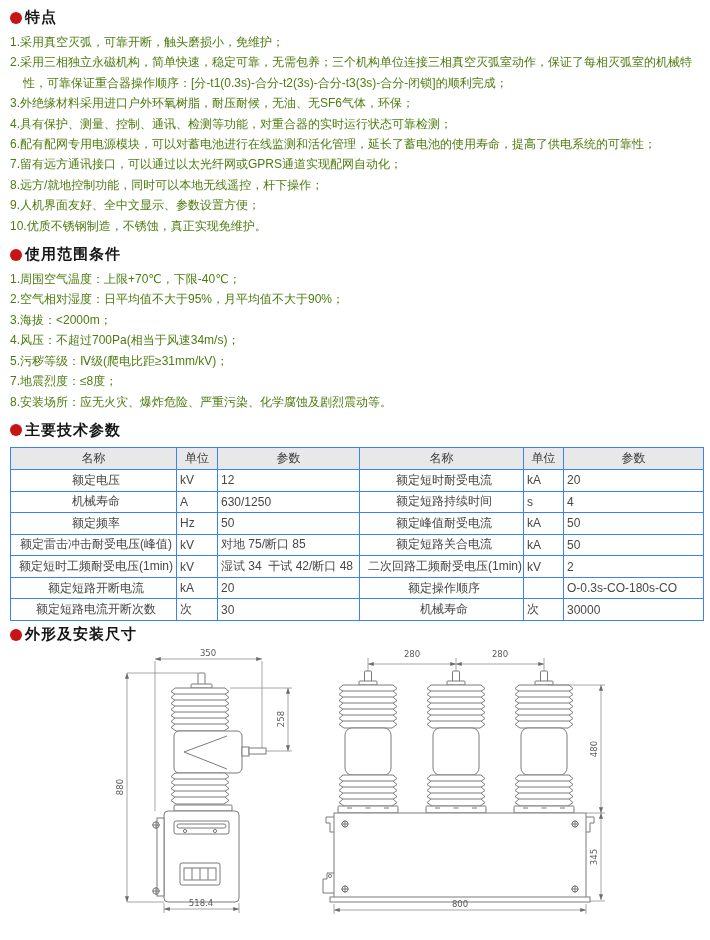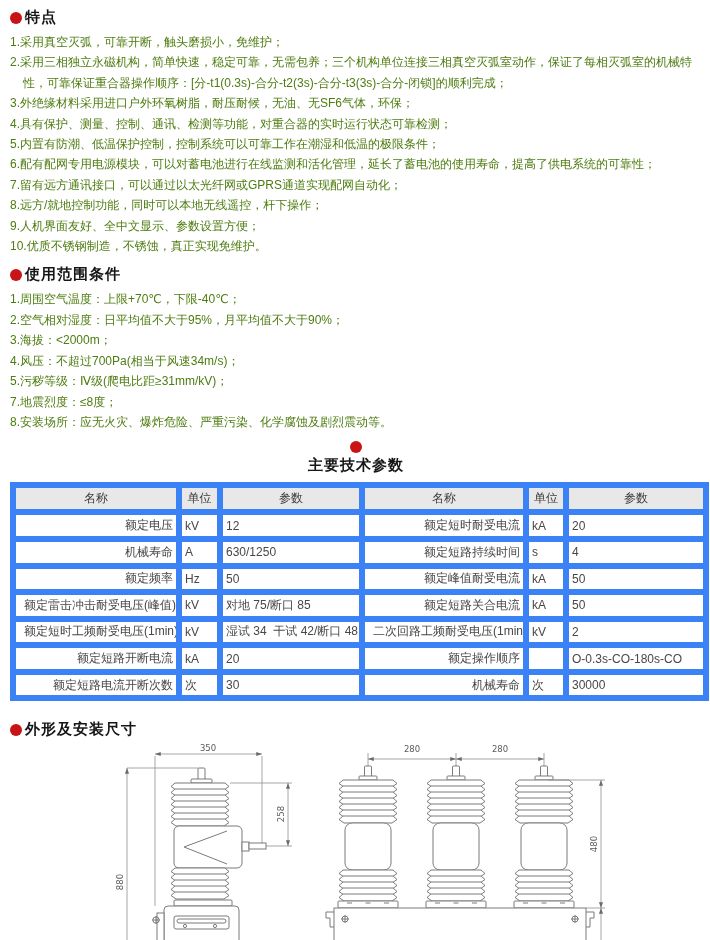--- a/index.html
+++ b/index.html
@@ -6,27 +6,27 @@
   .page {
     position:relative; width:710px; height:940px; background:#ffffff;
     font-family:"Liberation Sans","DejaVu Sans",sans-serif;
     color:#404040; box-sizing:border-box; padding:8px 8px 0 10px; overflow:hidden;
   }
   .sec-title { display:flex; align-items:center; gap:3px; margin:0; }
   .dot { width:12px; height:12px; border-radius:50%; background:#c81414; flex:0 0 auto; }
   .sec-title .t { font-size:15px; font-weight:bold; color:#161616; letter-spacing:1px; }
   ul.plain { list-style:none; margin:5px 0 9px 0; padding:0; font-size:12px; color:#4d7c0f; }
   ul.plain li { line-height:20.4px; padding-left:13px; text-indent:-13px; }
-  .mt6 { margin-top:6px;flex-direction:column; }
+  .mt6 { margin-top:6px; }
   table.params { border-collapse:collapse; table-layout:fixed; width:693px; margin:7px 0 0 0;
     font-size:12px; color:#474747; border:1px solid #7d7d7d; }
-  table.params th, table.params td { border:6px solid #3b82f6; padding:0 3px; height:20.6px;
+  table.params th, table.params td { border:1px solid #3b82f6; padding:0 3px; height:20.6px;
     overflow:hidden; white-space:nowrap; }
   table.params th { background:#e8e8e8; font-weight:normal; text-align:center; height:21px; color:#3d3d3d; }
-  table.params td.n { text-align:right; padding-left:8px; }
+  table.params td.n { text-align:center; padding-left:8px; }
   table.params td.c { text-align:left; }
   .drawings { position:relative; height:284px; margin-top:3px; }
   .drawings svg { position:absolute; top:0; }
   svg .ln { stroke:#7b7b7b; stroke-width:1; fill:none; }
   svg .fl { stroke:#7b7b7b; stroke-width:1; fill:#ffffff; }
   svg .dim { stroke:#8f8f8f; stroke-width:0.8; fill:none; }
   svg text.dlabel { font-size:8.5px; fill:#5a5a5a; font-family:"DejaVu Sans",sans-serif; }
 </style>
 </head>
 <body>
@@ -35,21 +35,20 @@
 
   <div class="sec-title">
     <span class="dot"></span>
     <span class="t">特点</span>
   </div>
   <ul class="plain">
     <li>1.采用真空灭弧，可靠开断，触头磨损小，免维护；</li>
     <li>2.采用三相独立永磁机构，简单快速，稳定可靠，无需包养；三个机构单位连接三相真空灭弧室动作，保证了每相灭弧室的机械特性，可靠保证重合器操作顺序：[分-t1(0.3s)-合分-t2(3s)-合分-t3(3s)-合分-闭锁]的顺利完成；</li>
     <li>3.外绝缘材料采用进口户外环氧树脂，耐压耐候，无油、无SF6气体，环保；</li>
     <li>4.具有保护、测量、控制、通讯、检测等功能，对重合器的实时运行状态可靠检测；</li>
-    <li>5.内置有防潮、低温保护控制，控制系统可以可靠工作在潮湿和低温的极限条件；</li>
     <li>6.配有配网专用电源模块，可以对蓄电池进行在线监测和活化管理，延长了蓄电池的使用寿命，提高了供电系统的可靠性；</li>
     <li>7.留有远方通讯接口，可以通过以太光纤网或GPRS通道实现配网自动化；</li>
     <li>8.远方/就地控制功能，同时可以本地无线遥控，杆下操作；</li>
     <li>9.人机界面友好、全中文显示、参数设置方便；</li>
     <li>10.优质不锈钢制造，不锈蚀，真正实现免维护。</li>
   </ul>
 
   <div class="sec-title">
     <span class="dot"></span>
     <span class="t">使用范围条件</span>
@@ -138,21 +137,21 @@
       <td class="n">额定短路电流开断次数</td>
       <td class="c">次</td>
       <td class="c">30</td>
       <td class="n">机械寿命</td>
       <td class="c">次</td>
       <td class="c">30000</td>
     </tr>
   </tbody>
     </table>
 
-  <div class="sec-title" style="margin-top:19px">
+  <div class="sec-title" style="margin-top:4px">
     <span class="dot"></span>
     <span class="t">外形及安装尺寸</span>
   </div>
 
   <div class="drawings">
 
     <svg style="left:104px" width="192" height="278" viewBox="0 0 192 278">
       <defs>
         <path id="finA" d="M0,3.5 L4,0 H54 L58,3.5 L53,7 H5 Z"></path>
         <marker id="arr" viewBox="0 0 10 10" refX="9" refY="5" markerWidth="8" markerHeight="8" orient="auto-start-reverse">

